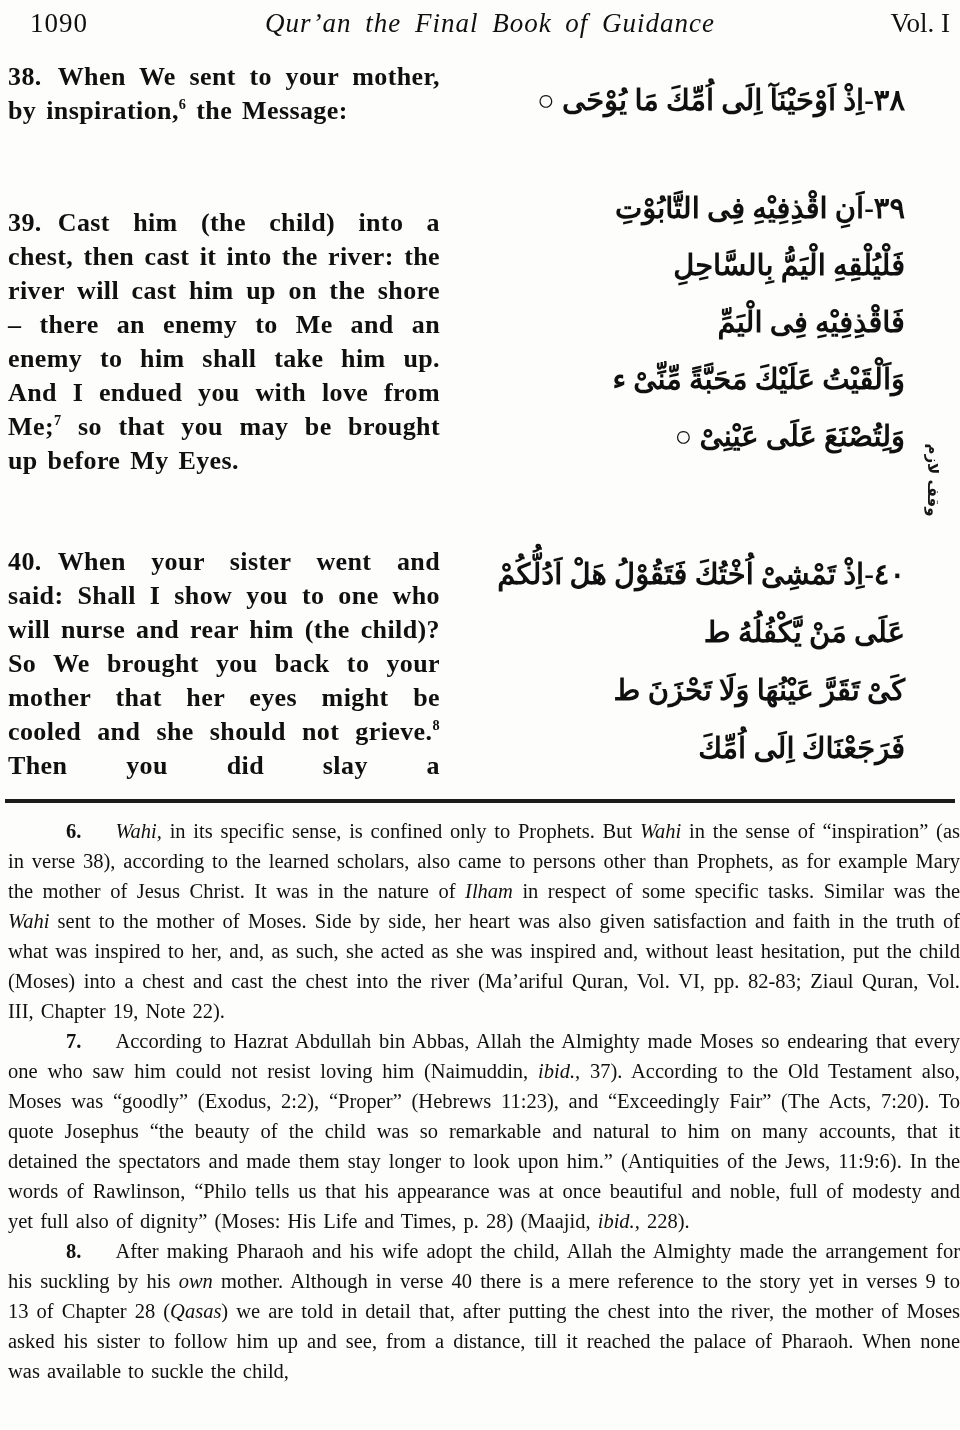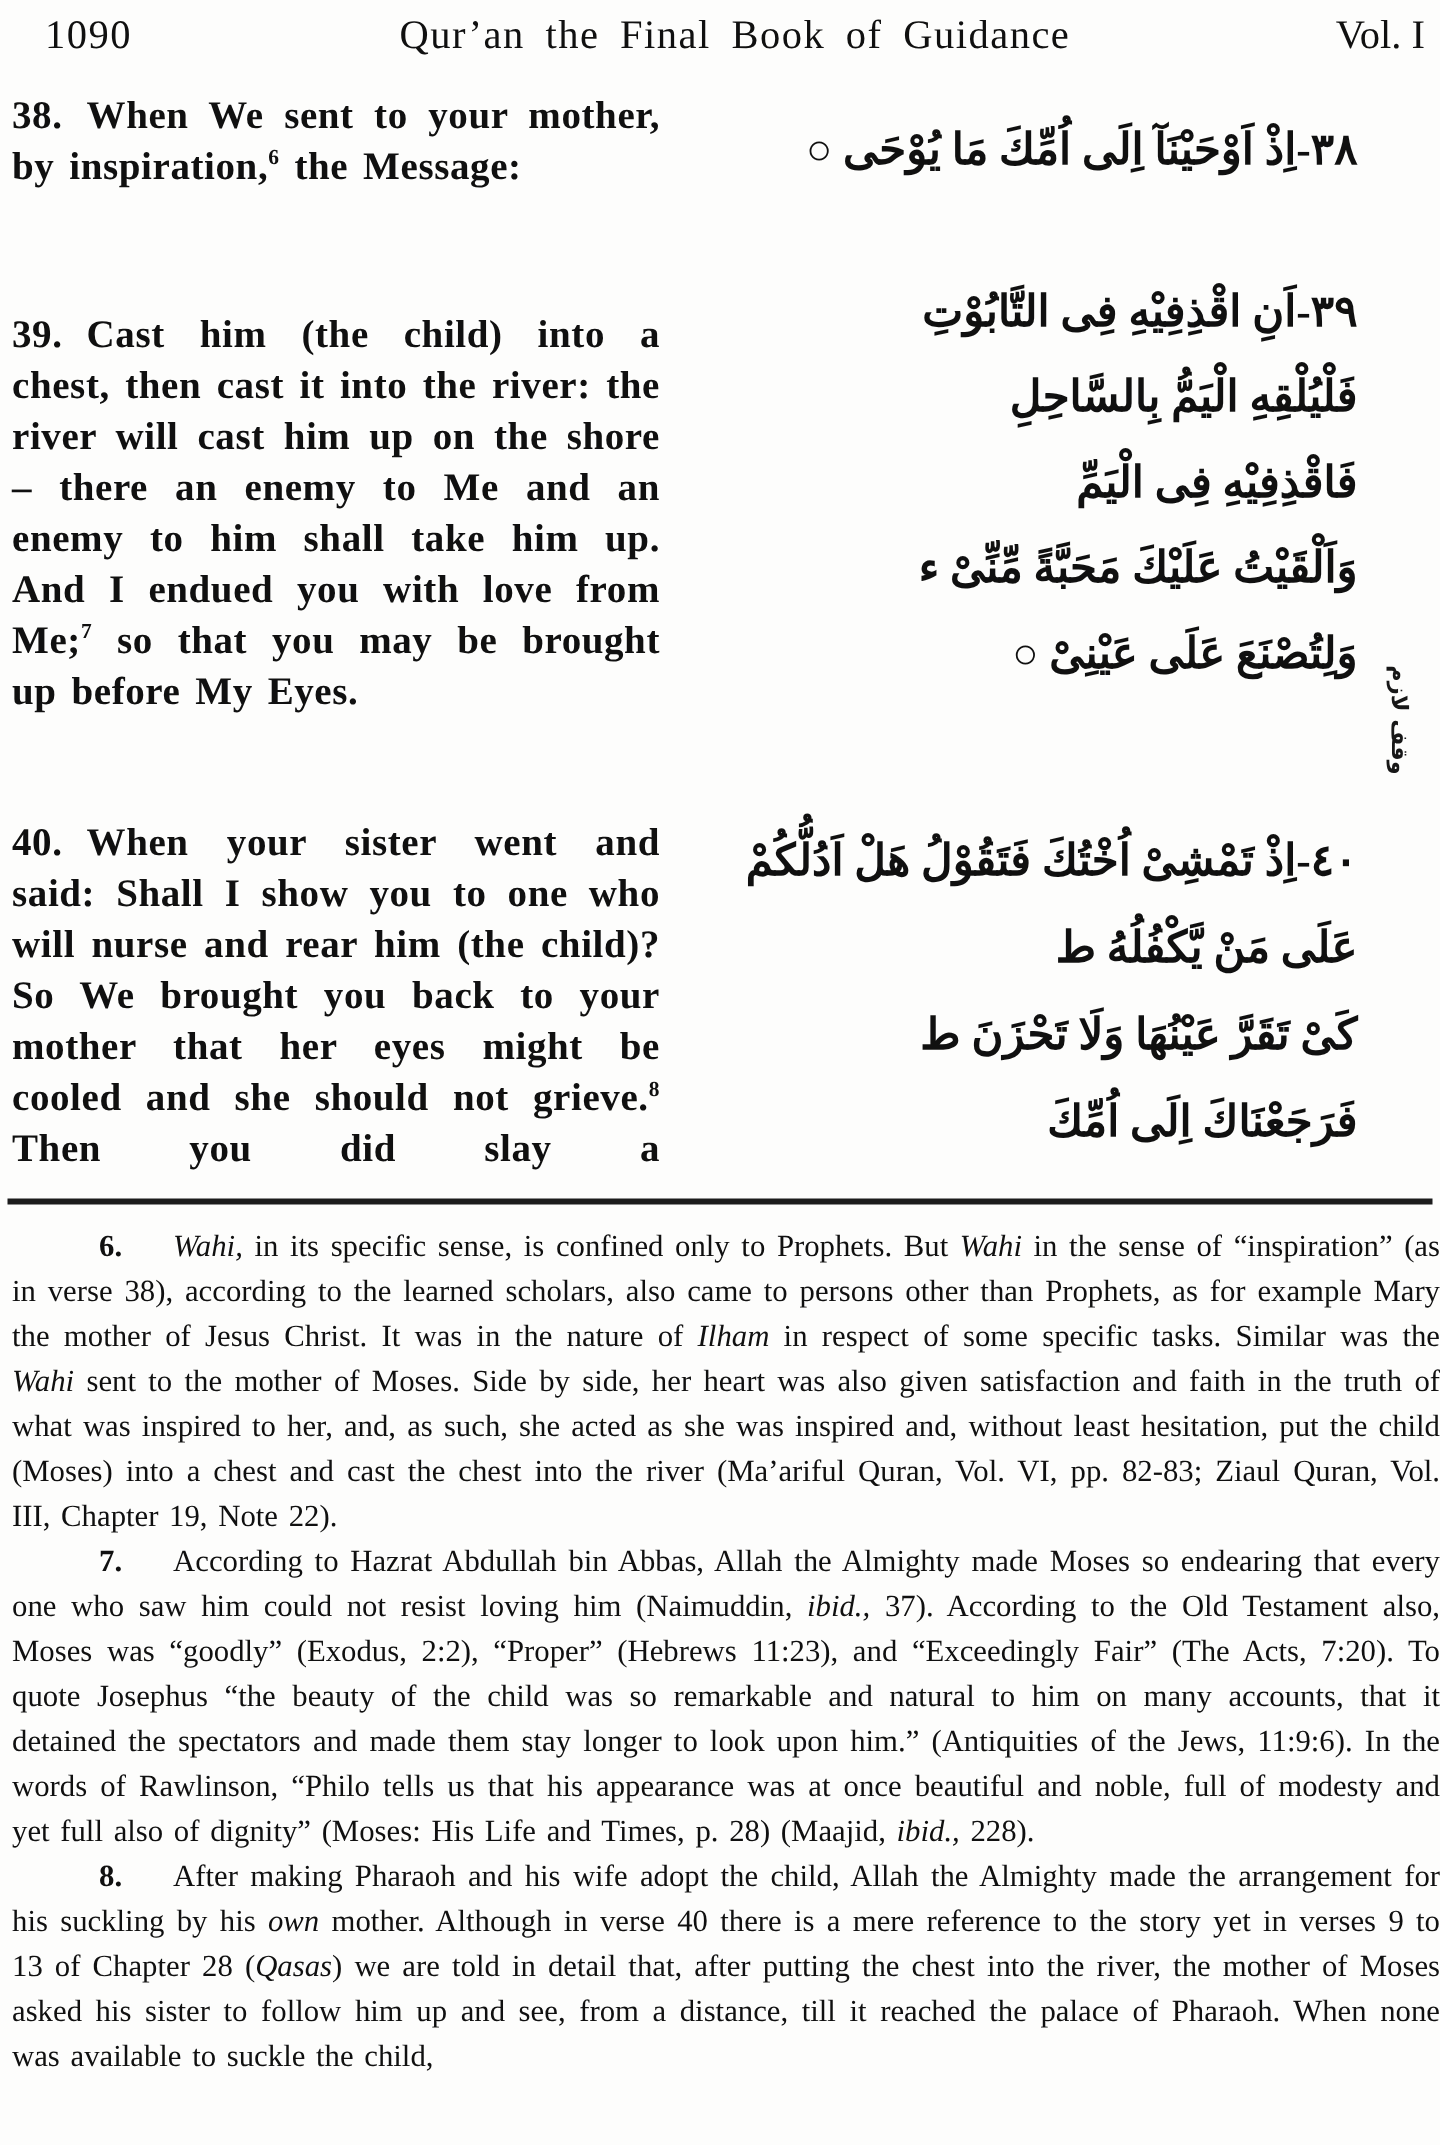--- a/index.html
+++ b/index.html
@@ -15,21 +15,21 @@
     position: relative;
     width: 960px; height: 1430px;
     background: #fdfdfc;
     overflow: hidden;
   }
 
   
   .header { position: absolute; top: 6px; left: 0; right: 0; height: 42px; margin-left: 20px; }
   .page-num  { position: absolute; left: 10px;  top: 2px; font-size: 27px; letter-spacing: 1px; }
   .book-title{ position: absolute; left: 0; right: 0; top: 2px; text-align: center;
-               font-size: 27px; letter-spacing: 1px; word-spacing: 6px; }
+               font-style: italic; font-size: 27px; letter-spacing: 1px; word-spacing: 6px; }
   .vol-label { position: absolute; right: 10px; top: 2px; font-size: 27px; }
 
   
   .verse-en {
     position: absolute; left: 8px; width: 432px;
     font-weight: bold; font-size: 26px; line-height: 34px;
     text-align: justify; letter-spacing: 0.4px; word-spacing: 3px;
   }
   .pos-38 { top: 60px; }
   .pos-39 { top: 206px; }

